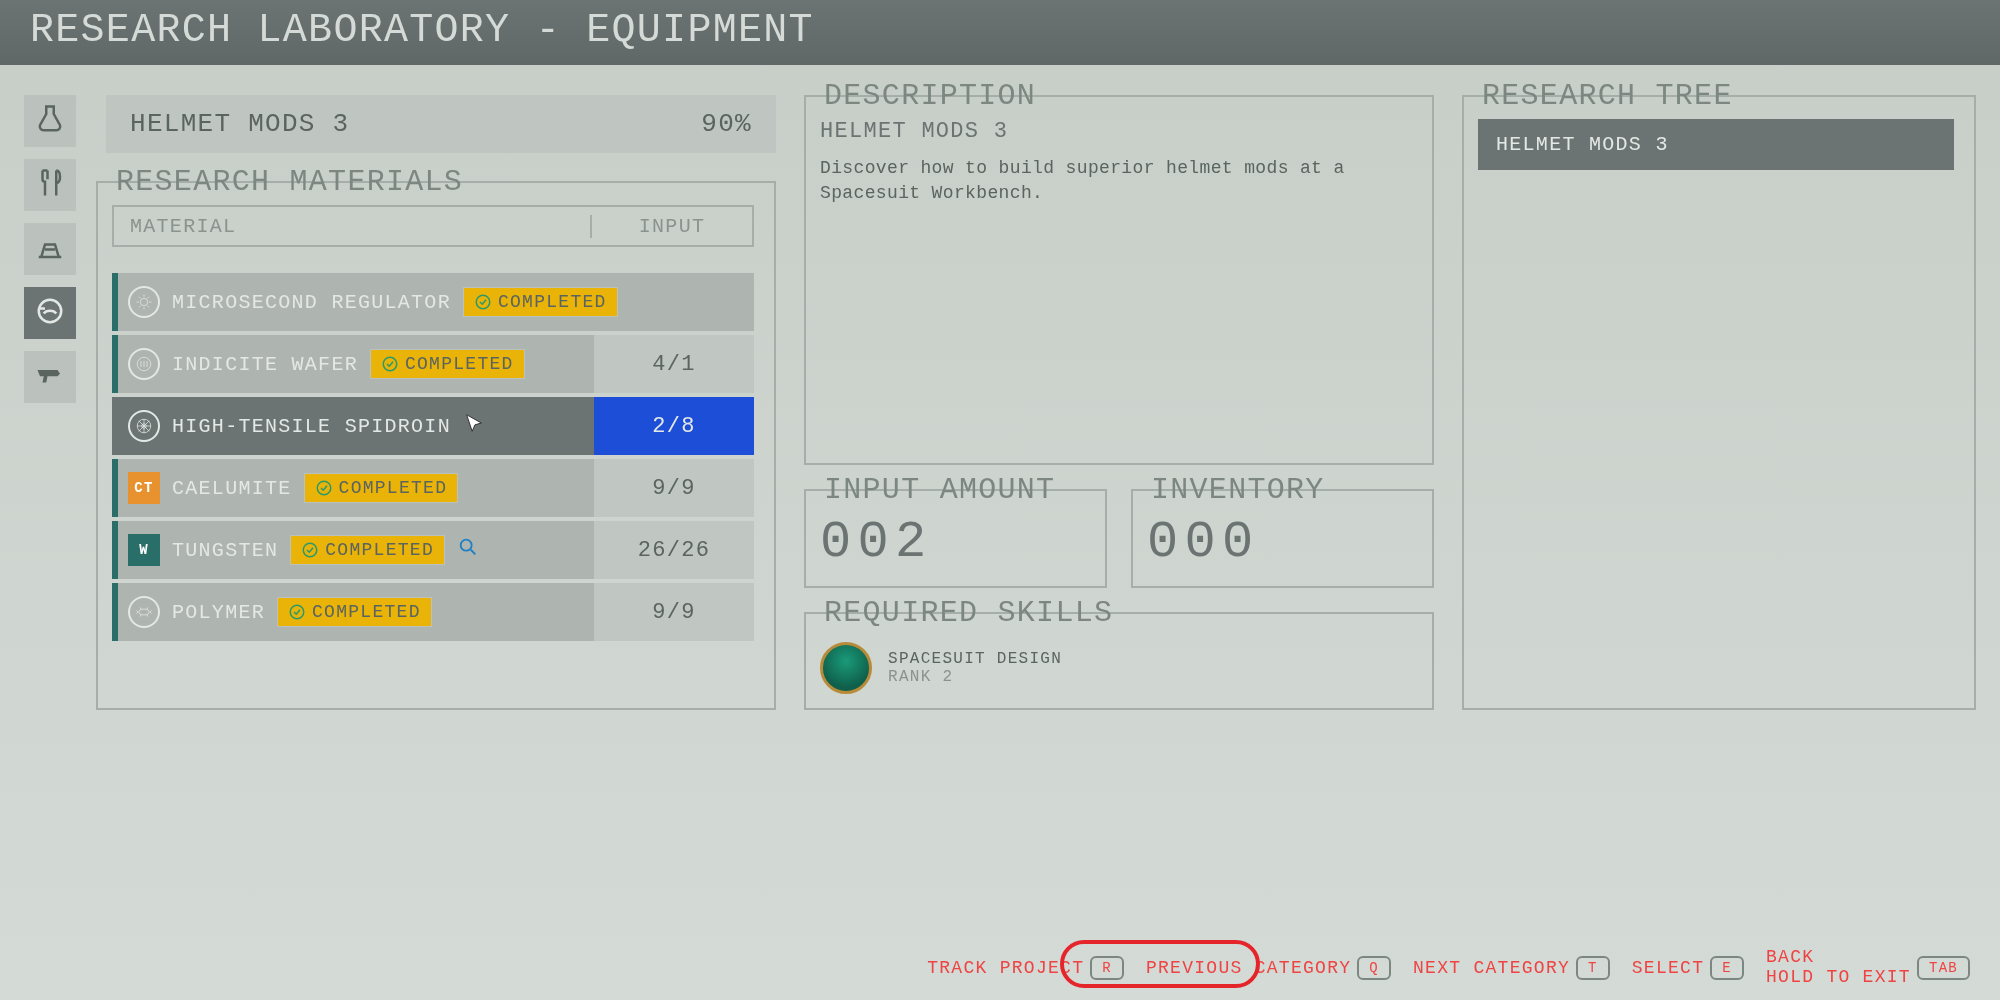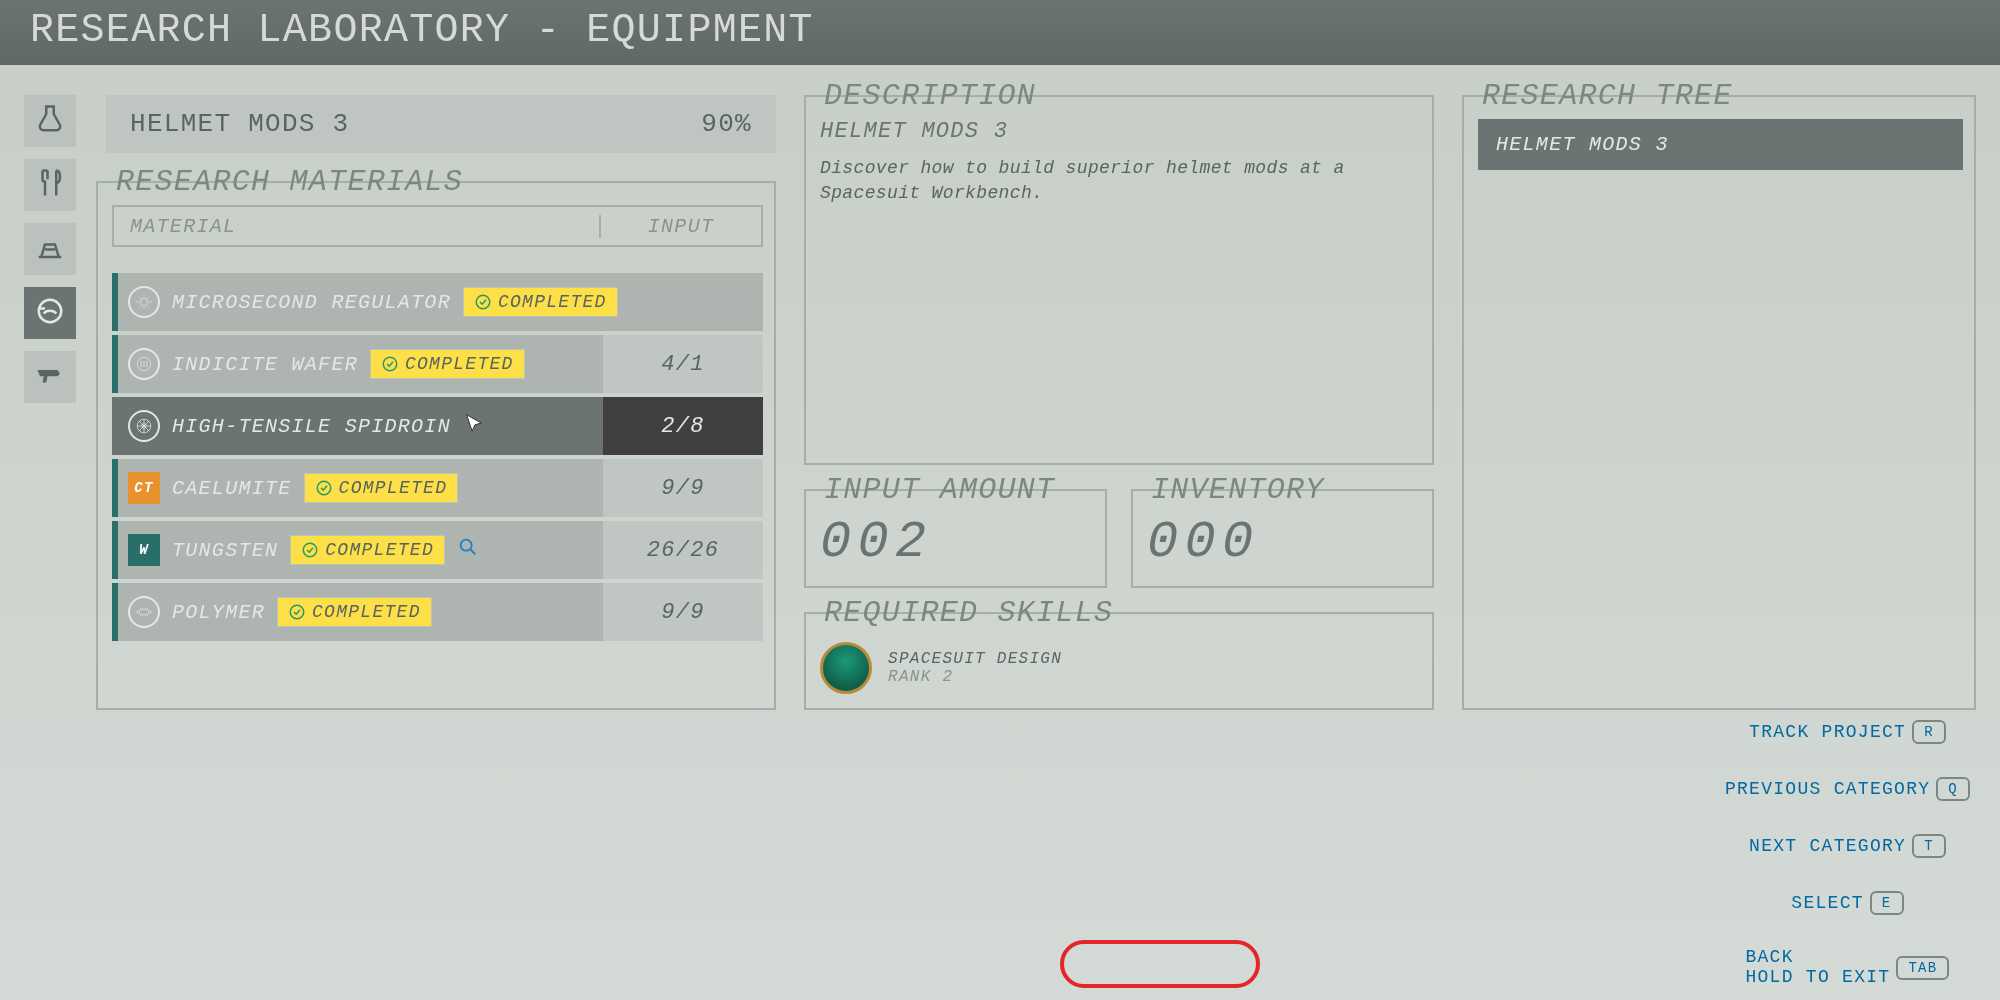--- a/index.html
+++ b/index.html
@@ -33,62 +33,62 @@
 .col-left { width: 680px; display:flex; flex-direction:column; }
 .col-mid { width: 630px; display:flex; flex-direction:column; gap: 24px;}
 .col-right { flex: 1; display:flex; flex-direction:column;}
 .projbar {
   background: #bfc6c1; height: 58px;
   display: flex; align-items:center; justify-content:space-between;
   padding: 0 24px; font-size: 26px; color:#5a6460; font-weight:400;
   margin-left: 10px;
   margin-bottom: 28px;
 }
-.fieldset { border: 2px solid #a6aea9; padding: 22px 11px 14px 14px; position: relative; min-height: 0; font-style: italic;}
+.fieldset { border: 2px solid #a6aea9; padding: 22px 20px 14px 14px; position: relative; min-height: 0;}
 .fieldset.tall{ flex:1;}
 .legend {
   position: absolute; top: -18px; left: 10px;
   background: transparent; padding: 0 8px;
   font-size: 30px; color: #7d8782;
 }
 .thead { display:flex; border: 2px solid #a6aea9; height:42px; align-items:center; font-size:20px; color:#8a938e; margin-bottom:26px;}
 .th-mat { flex:1; padding-left:16px; border-right:2px solid #a6aea9;}
 .th-inp { width:160px; text-align:center;}
 .row { display:flex; height:58px; margin-bottom:4px;}
 .row .lbar { width:6px; background:#2a6e6a;}
 .row .namecell{ flex:1; background:#aeb5b0; display:flex; align-items:center; padding-left:10px; gap:12px; font-size:20px; color:#e4e8e5; position:relative; overflow:hidden;}
 .row .namecell .txt{ white-space:nowrap; overflow:hidden; }
 .row .inpcell{ width:160px; background:#c0c7c2; display:flex; align-items:center; justify-content:center; font-size:22px; color:#5a6460;}
 .row.sel .lbar{ background:#6b7472;}
 .row.sel .namecell{ background:#6b7472;}
-.row.sel .inpcell{ background:#404040; color:#e4e8e5;}
+.row.sel .inpcell{ background:#1d4ed8; color:#e4e8e5;}
 .badge { width:32px; height:32px; border-radius:50%; border:2px solid #e4e8e5; display:flex; align-items:center; justify-content:center; flex-shrink:0;}
 .badge svg{ width:18px; height:18px; stroke:#e4e8e5; fill:none;}
 .badge-sq { width:32px; height:32px; display:flex; align-items:center; justify-content:center; flex-shrink:0; font-size:14px; color:#fff; font-weight:bold;}
 .orange{ background:#e8912f;}
 .teal{ background:#2a6e6a;}
-.tag { background:#fde047; border:1px solid #bbc2bd; padding:4px 10px; font-size:18px; color:#5a6460; display:flex; align-items:center; gap:6px;}
+.tag { background:#eab308; border:1px solid #bbc2bd; padding:4px 10px; font-size:18px; color:#5a6460; display:flex; align-items:center; gap:6px;}
 .tag svg{ width:18px; height:18px;}
 .cursor-arrow svg{ width:22px; height:22px; fill:#fff; stroke:#2a2a2a; stroke-width:1;}
 .magnify svg{ width:22px; height:22px; stroke:#1f7fc4; fill:none; stroke-width:2;}
 .desc-title{ font-size:22px; color:#6b7472; margin-bottom:12px;}
 .desc-body{ font-size:18px; color:#5a6460; letter-spacing:0.02em; line-height:1.4;}
 .twin{ display:flex; gap:24px;}
 .twin .fieldset{ flex:1;}
 .bignum{ font-size:52px; color:#6b7472; letter-spacing:0.12em; font-weight:300;}
 .skill{ display:flex; gap:16px; align-items:center; margin-top:6px;}
 .skill-icon{ width:52px; height:52px; border-radius:50%; background: radial-gradient(circle at 50% 35%, #1a9a7a 0%, #0f5f4a 70%);
   border:3px solid #b88b3a; position:relative; flex-shrink:0;}
 .skill-name{ font-size:16px; color:#5a6460;}
 .skill-rank{ font-size:16px; color:#8a938e;}
 .tree-item{ background:#6b7472; color:#e4e8e5; padding:14px 18px; font-size:20px;}
 .footer{
   position:absolute; bottom:12px; right:30px;
-  display:flex; align-items:center; gap:33px;
-  font-size:18px; color:#0369a1;flex-direction:column;
+  display:flex; align-items:center; gap:22px;
+  font-size:18px; color:#ef4444;
 }
 .keycap{ border:2px solid #7d8782; border-radius:6px; padding:2px 10px; font-size:14px; margin-left:6px;}
 .footer .group{ display:flex; align-items:center;}
 .stack{ display:flex; flex-direction:column; line-height:1.1;}
 .red-annot{ position:absolute; border:4px solid #e4252a; border-radius:28px; pointer-events:none;}
 </style>
 </head>
 <body>
 
 <div class="topbar">RESEARCH LABORATORY - EQUIPMENT</div>

